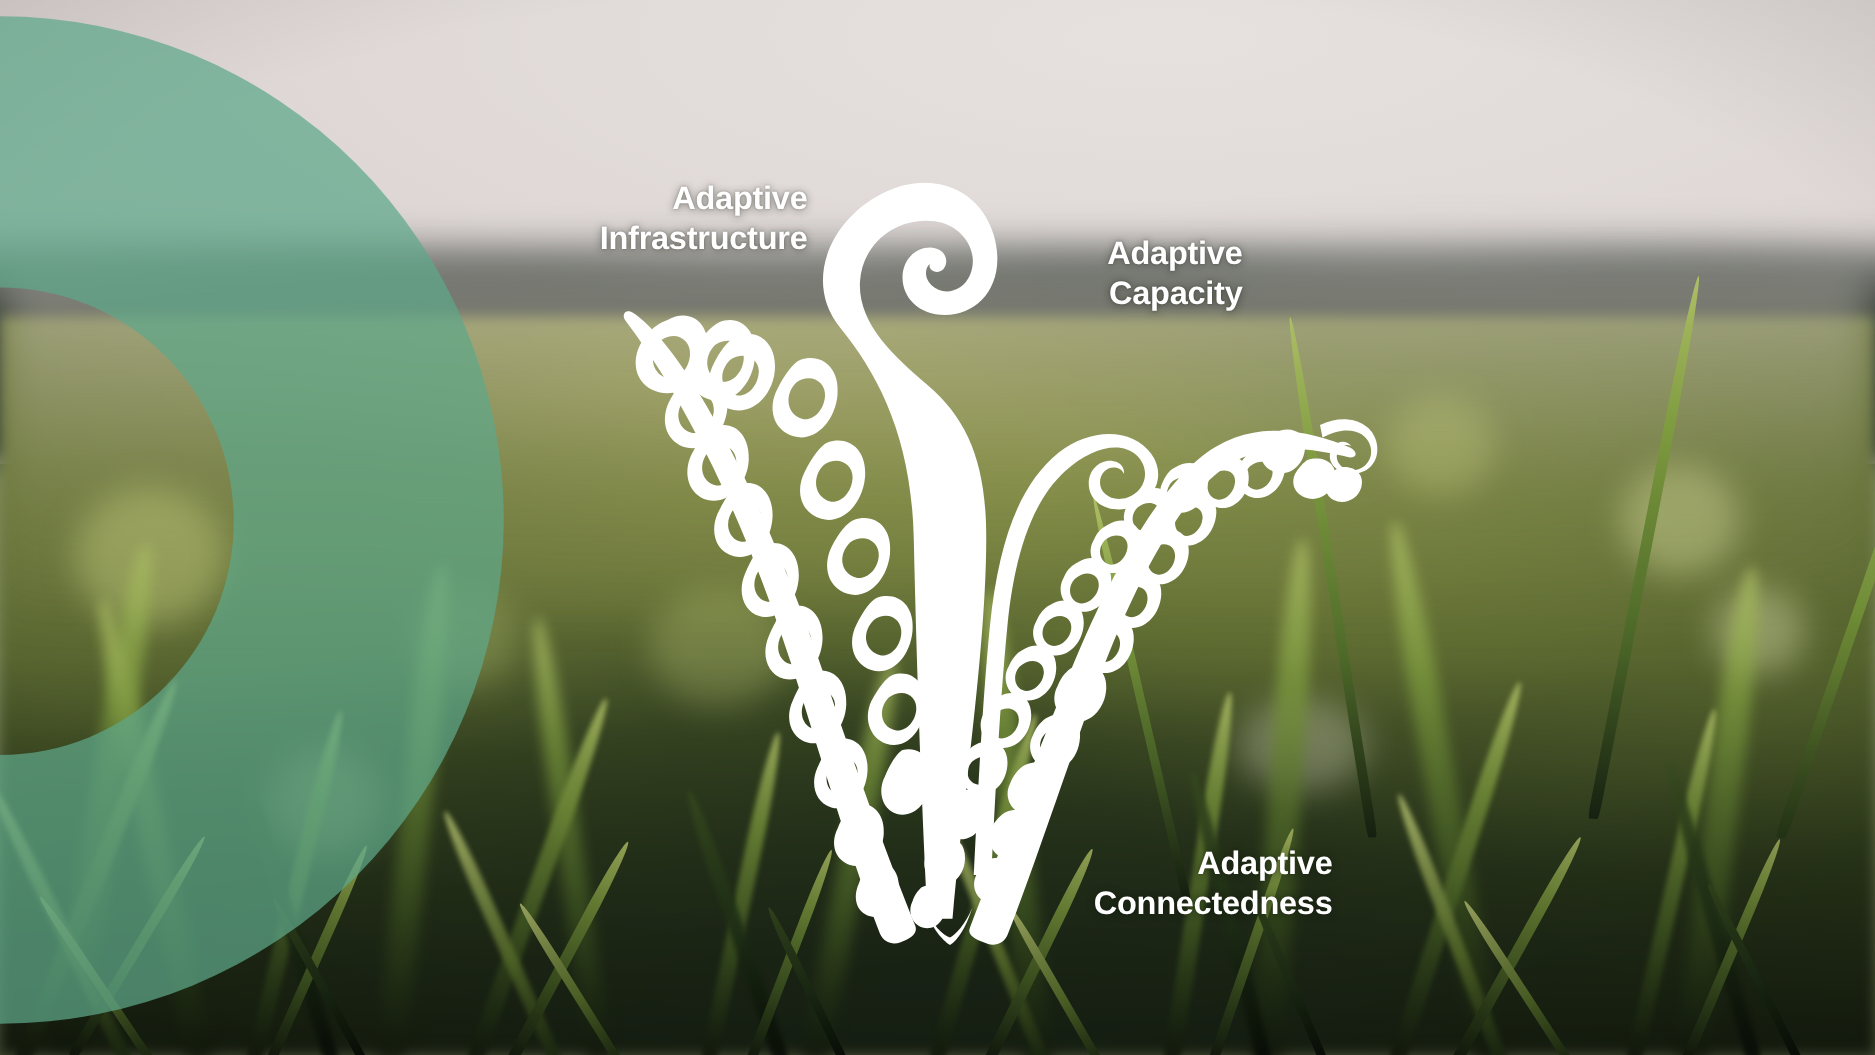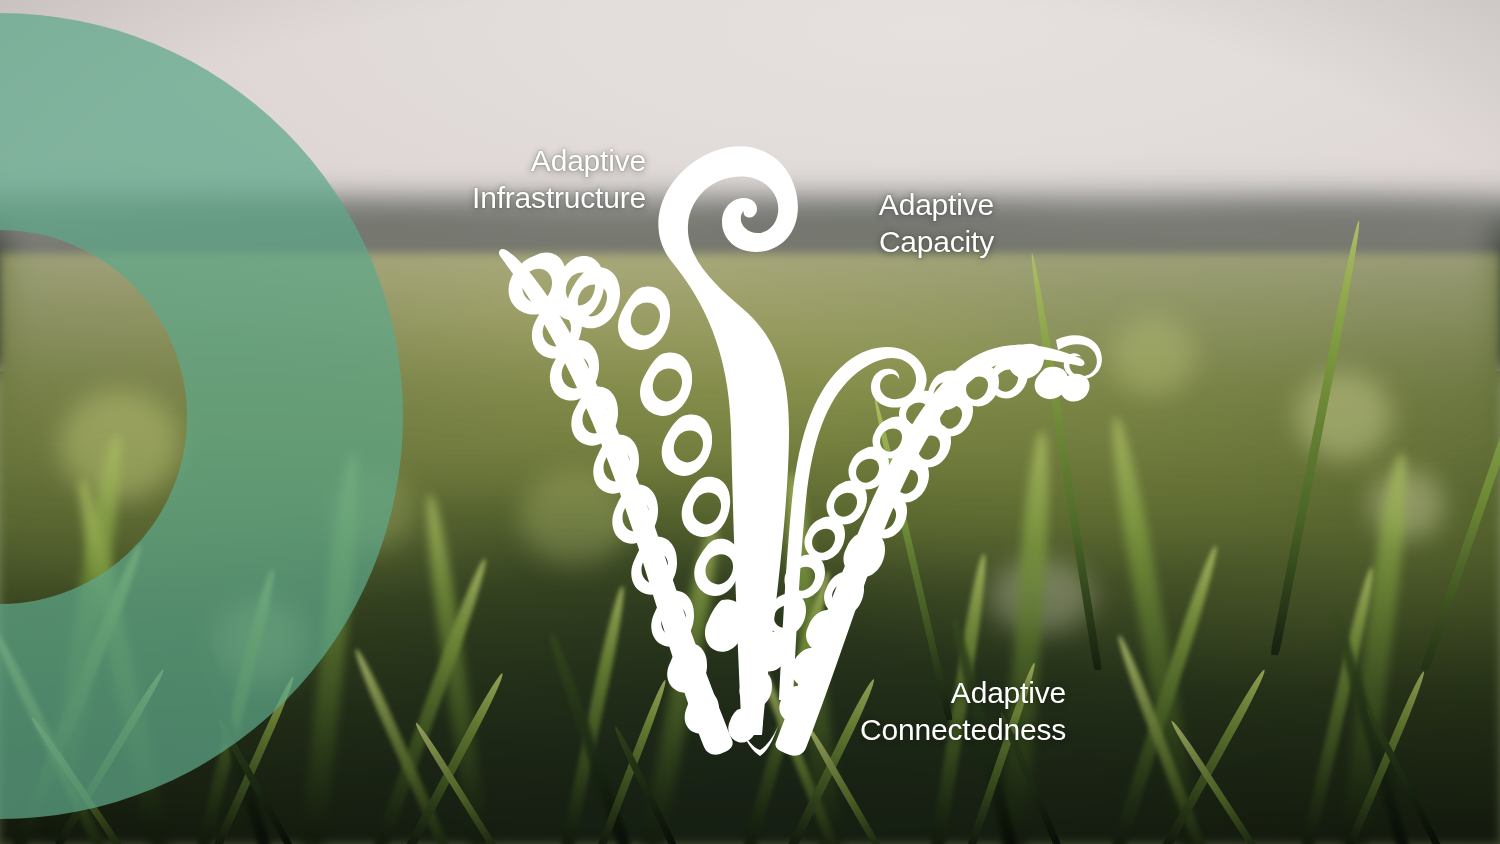--- a/index.html
+++ b/index.html
@@ -85,22 +85,22 @@
 
   
   .ring { position:absolute; left:0; top:0; }
 
   
   .logo { position:absolute; left:0; top:0; }
 
   .label {
     position:absolute;
     color:#ffffff;
-    font-weight:normal;
-    font-size:30px;
+    font-weight:bold;
+    font-size:26px;
     line-height:1.24;
     letter-spacing:-0.2px;
     text-shadow: 0 1px 7px rgba(20,25,15,.45), 0 0 2px rgba(20,25,15,.35);
     white-space:pre-line;
   }
   #label-infrastructure { left:246px; top:142px; width:400px; text-align:right; }
   #label-capacity       { left:760px; top:186px; width:234px; text-align:right; }
   #label-connectedness  { left:700px; top:674px; width:366px; text-align:right; }
 </style>
 </head>

